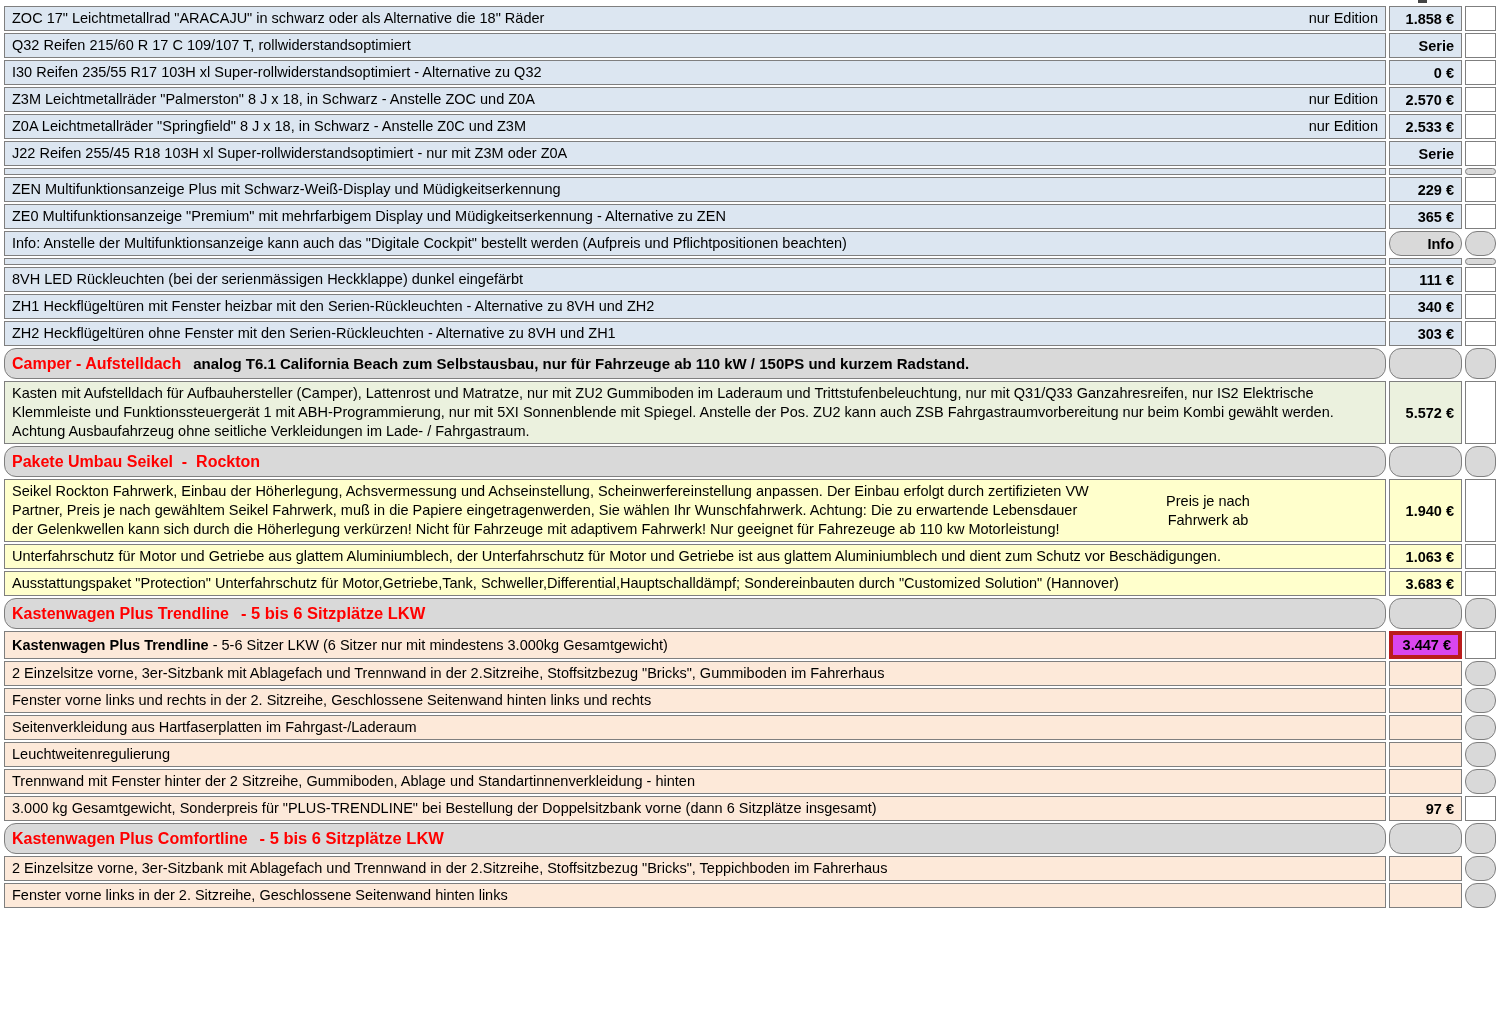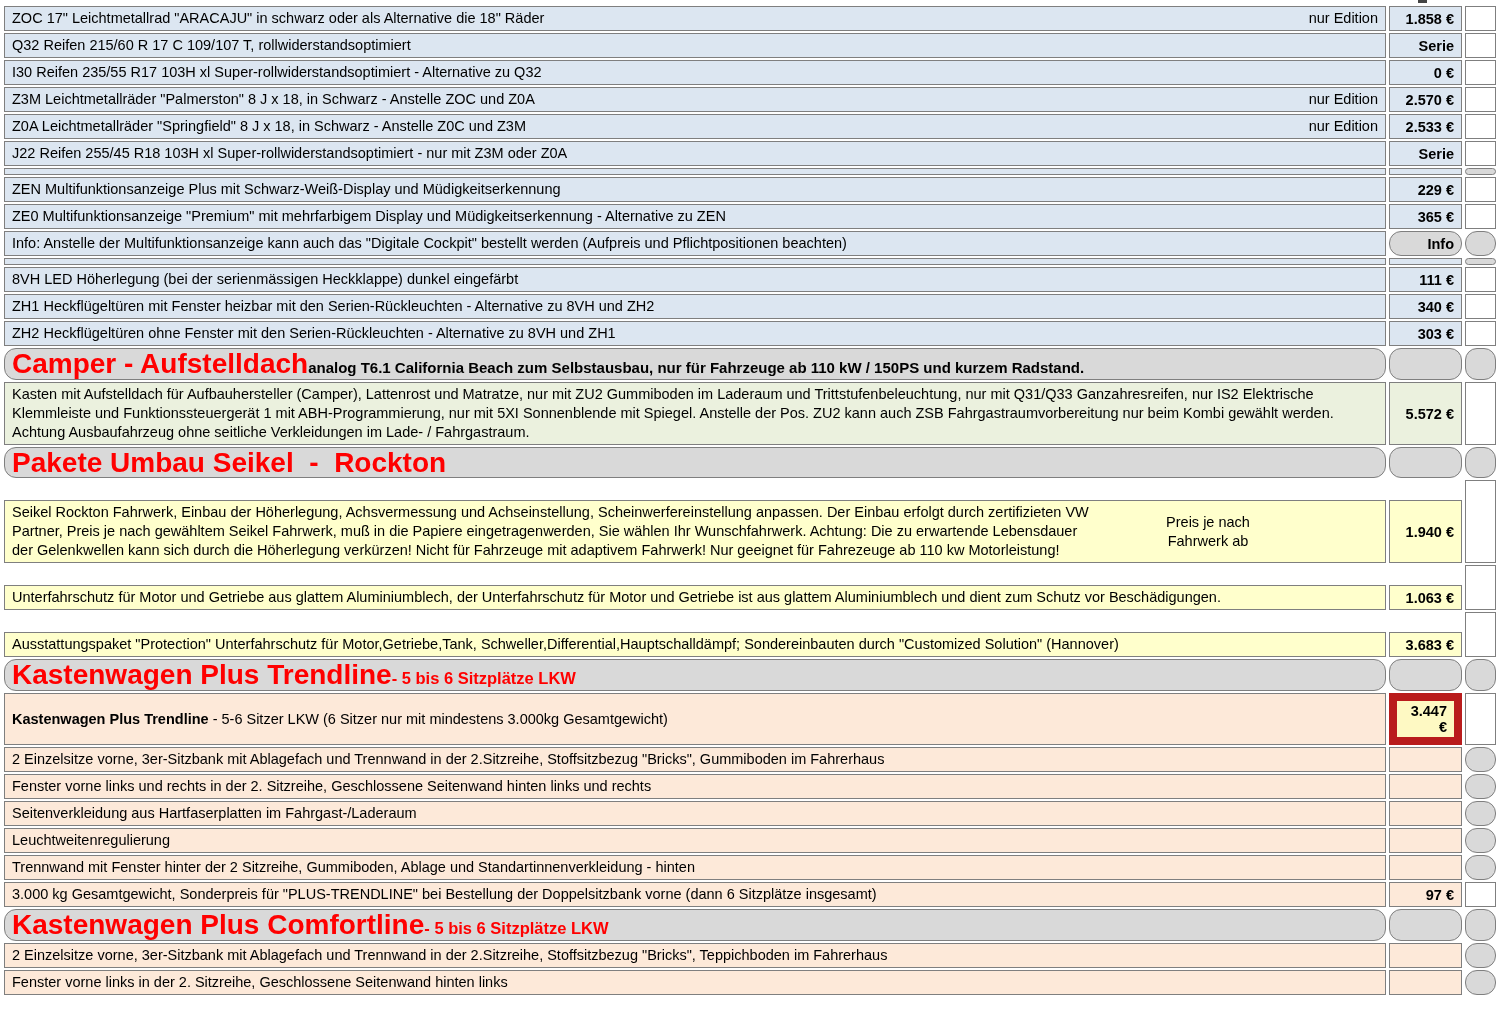--- a/index.html
+++ b/index.html
@@ -10,31 +10,31 @@
   .row{display:flex;column-gap:3px;margin-bottom:2px;}
   .cell{border:1px solid var(--border_gray);box-sizing:border-box;}
   .main{flex:1;display:flex;align-items:center;padding:2px 7px;min-height:25px;line-height:19px;}
   .main .txt{flex:1;}
   .price{width:73px;display:flex;align-items:center;justify-content:flex-end;font-weight:bold;padding:2px 7px;min-height:25px;text-align:right;}
   .mini{width:31px;min-height:25px;}
   .note{white-space:pre-line;}
   .note-right{text-align:right;padding-left:10px;}
   .note-center{width:230px;margin-right:55px;text-align:center;}
   .header .main{align-items:baseline;min-height:30px;padding-top:3px;}
-  .h-title{color:var(--accent_red);font-weight:bold;font-size:28px;white-space:pre-wrap;line-height:24px;}
-  .h-sub{font-weight:bold;font-size:15px;margin-left:0;white-space:pre-wrap;}
+  .h-title{color:var(--accent_red);font-weight:bold;font-size:16px;white-space:pre-wrap;line-height:24px;}
+  .h-sub{font-weight:bold;font-size:15px;margin-left:12px;white-space:pre-wrap;}
   .h-sub.red{color:var(--accent_red);font-size:16.5px;}
   .strip .cell{min-height:7px;padding:0;}
   .bg-blue{background:var(--option_row);}
   .bg-green{background:var(--camper_row);}
-  .bg-yellow{background:var(--seikel_row);margin-top:20px;}
+  .bg-yellow{background:var(--seikel_row);}
   .bg-peach{background:var(--kastenwagen_row);}
   .bg-gray{background:var(--header_row);border-radius:12px;}
   .bg-white{background:#ffffff;}
-  .price.boxed{background:#fef9c3;border:8px solid #b91c1c;}
+  .price.boxed{background:#d946ef;border:4px solid #b91c1c;}
   b{font-weight:bold;}
 </style>
 </head>
 <body>
 
 <div id="sheet">
   <div class="artifact"></div>
 <div class="sliver"></div>
     <div class="row">
       <div class="cell main bg-blue">
@@ -125,21 +125,21 @@
       </div>
       <div class="cell mini bg-gray"></div>
     </div>
     <div class="row strip">
       <div class="cell main bg-blue"></div>
       <div class="cell price bg-blue"></div>
       <div class="cell mini bg-gray"></div>
     </div>
     <div class="row">
       <div class="cell main bg-blue">
-        <span class="txt">8VH LED Höherlegung (bei der serienmässigen Heckklappe) dunkel eingefärbt</span>
+        <span class="txt">8VH LED Rückleuchten (bei der serienmässigen Heckklappe) dunkel eingefärbt</span>
       </div>
       <div class="cell price bg-blue">
         <span>111 €</span>
       </div>
       <div class="cell mini bg-white"></div>
     </div>
     <div class="row">
       <div class="cell main bg-blue">
         <span class="txt">ZH1 Heckflügeltüren mit Fenster heizbar mit den Serien-Rückleuchten - Alternative zu 8VH und ZH2</span>
       </div>

